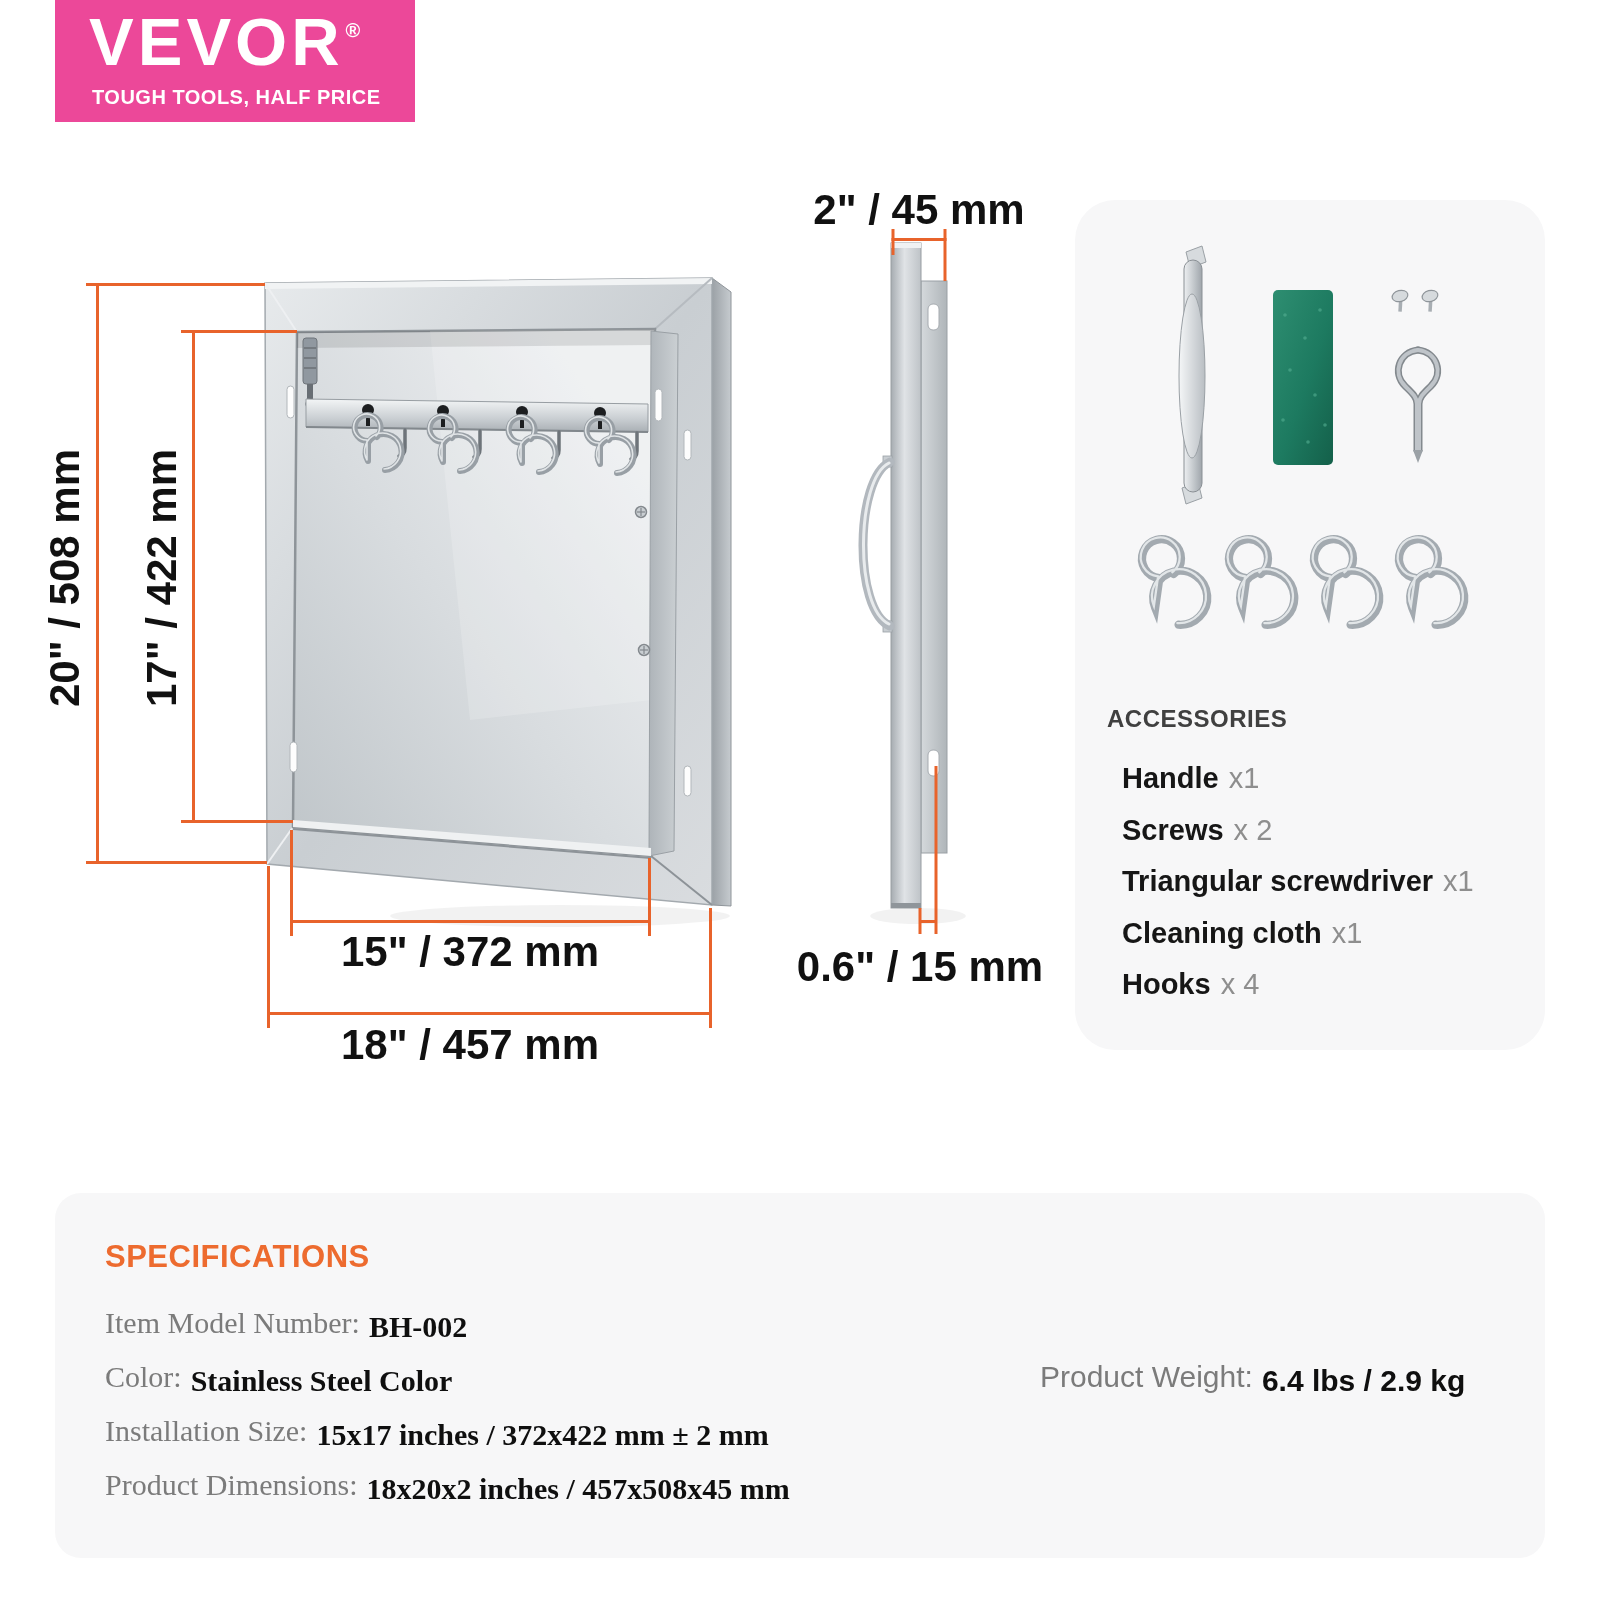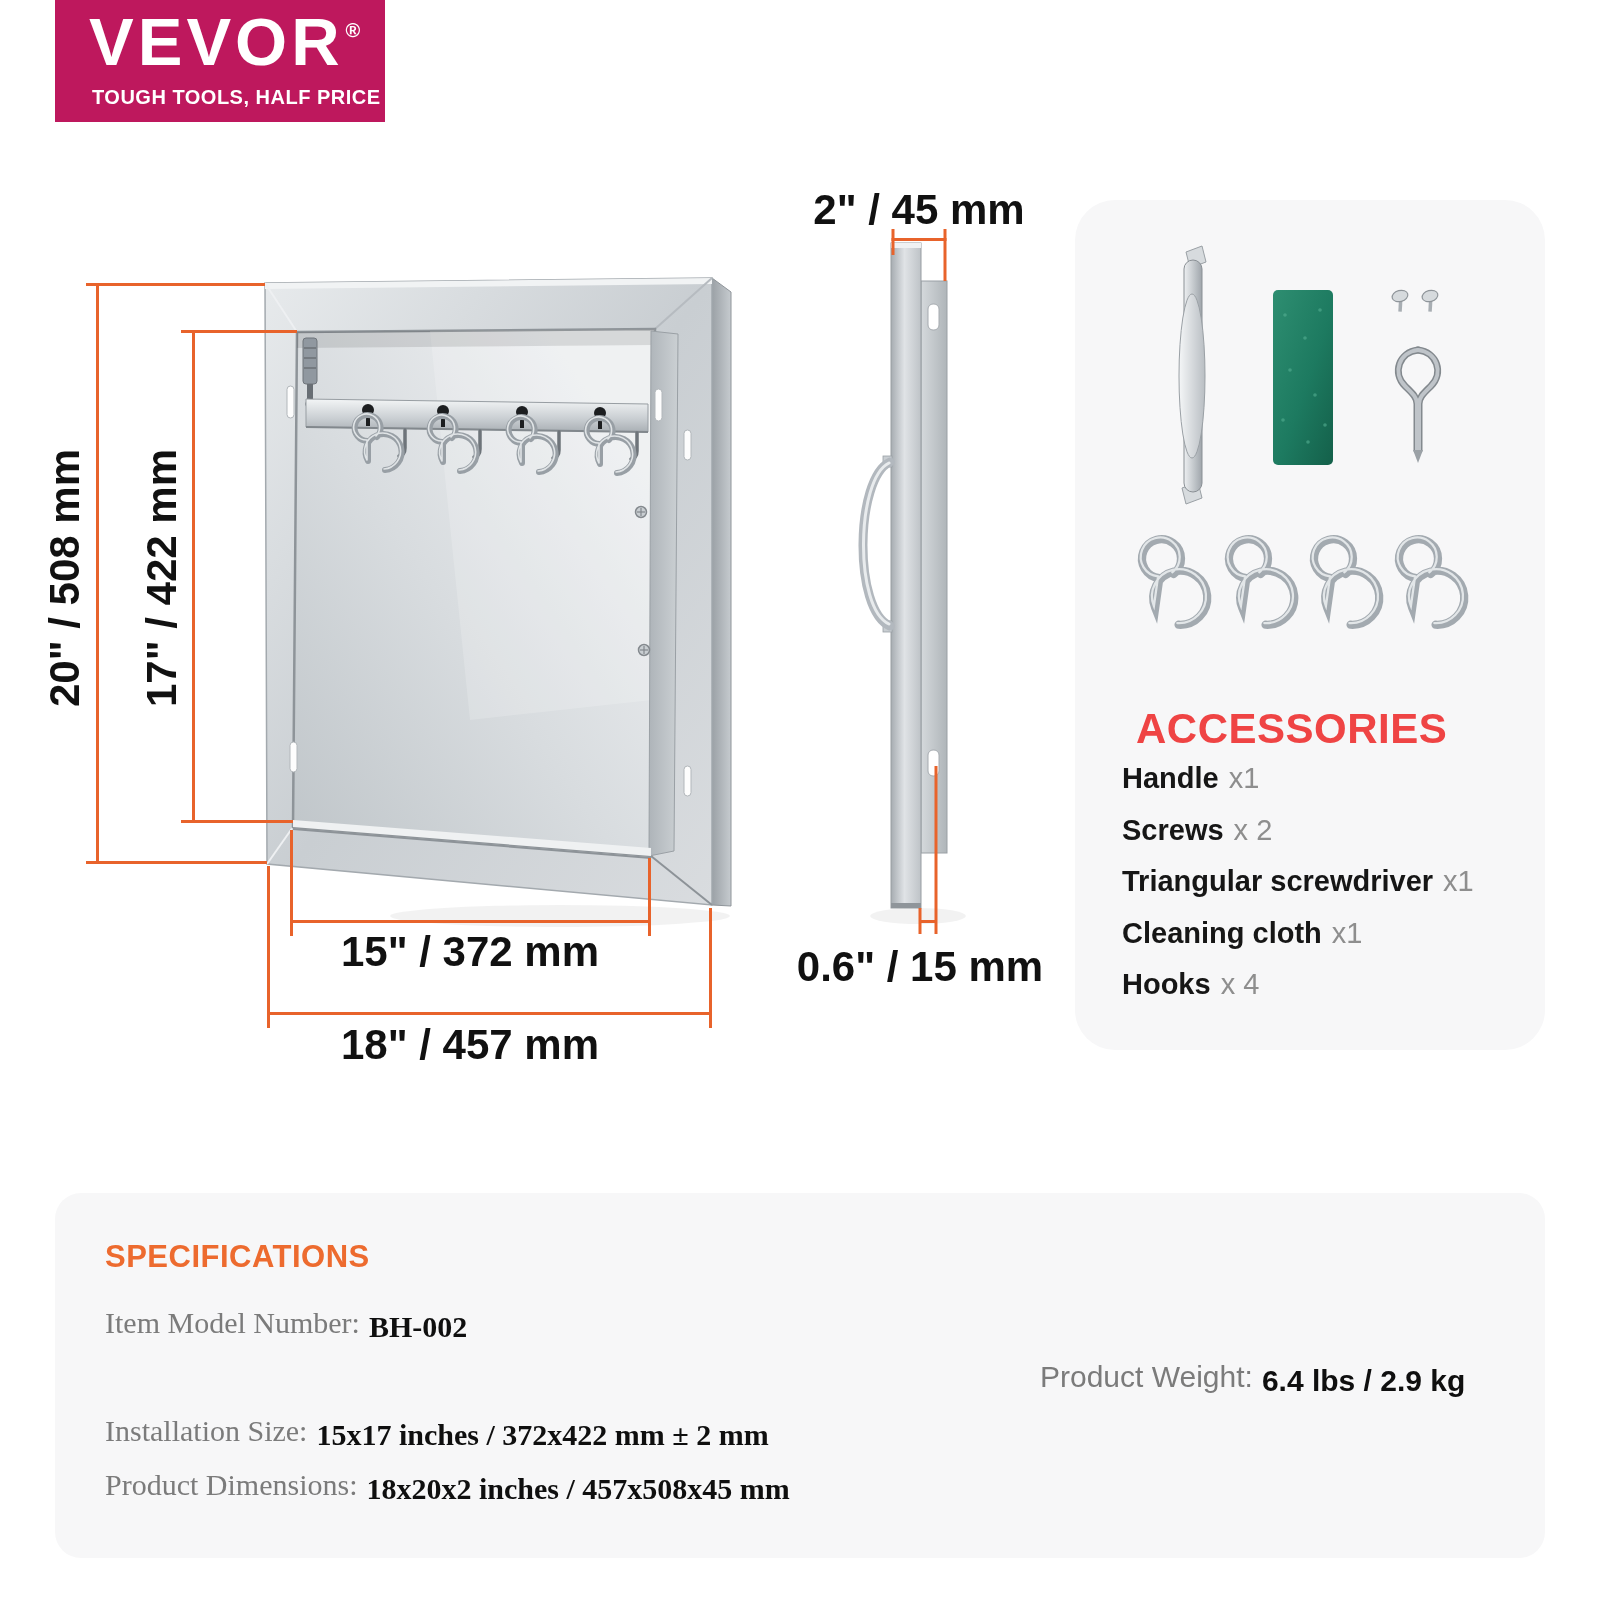--- a/index.html
+++ b/index.html
@@ -1,32 +1,32 @@
 <!DOCTYPE html>
 <html><head>
 <meta charset="utf-8">
 <style>
   html,body{margin:0;padding:0;background:#fff;}
   .page{position:relative;width:1600px;height:1600px;background:#ffffff;overflow:hidden;
         font-family:"Liberation Sans", sans-serif;}
 
   
-  .logo{position:absolute;left:55px;top:0;width:330px;height:122px;background:#be185d;color:#fff;}
+  .logo{position:absolute;left:55px;top:0;width:360px;height:122px;background:#ec4899;color:#fff;}
   .logo-word{position:absolute;left:34px;top:8px;font-size:67px;font-weight:bold;letter-spacing:4px;line-height:1;}
   .logo-reg{font-size:20px;font-weight:bold;vertical-align:28px;letter-spacing:0;margin-left:2px;}
   .logo-tag{position:absolute;left:37px;top:86px;font-size:20px;font-weight:bold;letter-spacing:.5px;white-space:nowrap;}
 
   
   .diagram{position:absolute;left:0;top:0;width:1600px;height:1600px;}
   .dimtext{font-family:"Liberation Sans", sans-serif;font-weight:bold;font-size:42px;fill:#111111;}
 
   
   .acc-panel{position:absolute;left:1075px;top:200px;width:470px;height:850px;background:#f7f7f8;border-radius:40px;}
   .acc-art{position:absolute;left:0;top:0;width:470px;height:850px;}
-  .acc-title{position:absolute;left:61px;top:505px;font-size:42px;font-weight:bold;color:#ef4444;letter-spacing:.5px;}
+  .acc-title{position:absolute;left:32px;top:505px;font-size:24px;font-weight:bold;color:#404040;letter-spacing:.5px;}
   .acc-list{position:absolute;left:47px;top:562px;list-style:none;margin:0;padding:0;}
   .acc-list li{height:51.5px;display:flex;align-items:flex-start;font-size:29px;white-space:nowrap;}
   .acc-name{font-weight:bold;color:#161616;}
   .acc-qty{color:#8e8e8e;margin-left:10px;}
 
   
   .spec-panel{position:absolute;left:55px;top:1193px;width:1490px;height:365px;background:#f7f7f8;border-radius:26px;}
   .spec-title{position:absolute;left:50px;top:46px;font-size:31px;font-weight:bold;color:#ED6B2F;letter-spacing:.5px;}
   .spec-row{position:absolute;height:54px;display:flex;align-items:center;font-size:30px;white-space:nowrap;}
   .spec-label{color:#7b7b7b;}
@@ -341,20 +341,24 @@
     </ul>
   </div>
 
   <div class="spec-panel">
     <div class="spec-title">SPECIFICATIONS</div>
 
     <div class="spec-row col-l r1">
       <span class="spec-label">Item Model Number:</span>
       <span class="spec-value">BH-002</span>
     </div>
+    <div class="spec-row col-l r2">
+      <span class="spec-label">Color:</span>
+      <span class="spec-value">Stainless Steel Color</span>
+    </div>
     <div class="spec-row col-l r3">
       <span class="spec-label">Installation Size:</span>
       <span class="spec-value">15x17 inches / 372x422 mm ± 2 mm</span>
     </div>
     <div class="spec-row col-l r4">
       <span class="spec-label">Product Dimensions:</span>
       <span class="spec-value">18x20x2 inches / 457x508x45 mm</span>
     </div>
     <div class="spec-row col-r r2">
       <span class="spec-label">Product Weight:</span>

